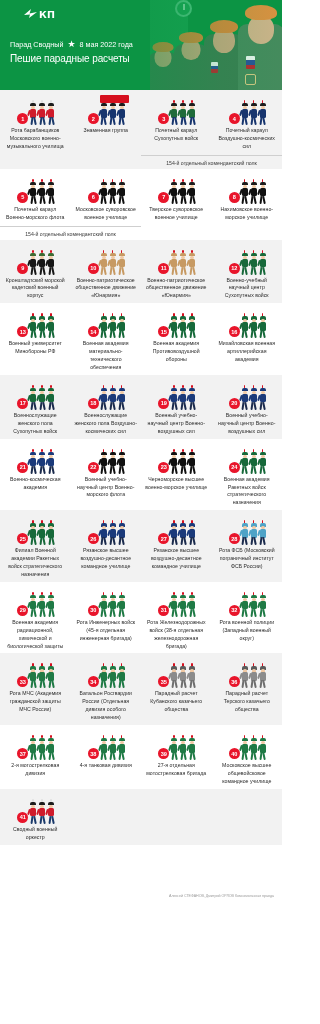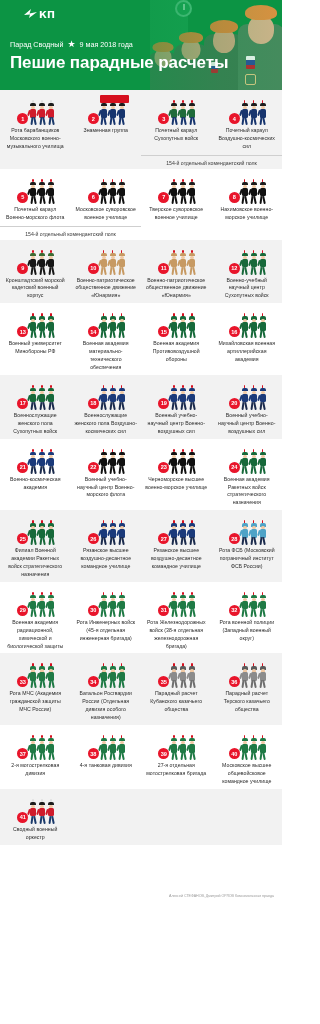--- a/index.html
+++ b/index.html
@@ -89,21 +89,21 @@
     font-family:"DejaVu Sans", sans-serif;
   }
   .kicker {
     position:absolute; left:10px; top:40px; z-index:6;
     display:flex; align-items:center; gap:4px;
     color:#ffffff; font-size:7.2px; white-space:nowrap;
   }
   .star { color:#ffffff; font-size:9px; line-height:1; }
   .title {
     position:absolute; left:10px; top:53px; z-index:6;
-    color:#ffffff; font-size:17px; font-weight:bold; letter-spacing:-0.1px;
+    color:#ffffff; font-size:10px; font-weight:normal; letter-spacing:-0.1px;
     white-space:nowrap;
   }
 
   
   .band { width:282px; padding:9px 0 3px 0; }
   .band.gray { background:#f2f2f2; }
   .band.white { background:#ffffff; }
 
   .row {
     display:flex;
@@ -213,21 +213,21 @@
       <svg width="13" height="11" viewBox="0 0 13 11">
         <path d="M0 6 L7 0 L5.5 4.5 L13 3 L5 9 L6 5.5 Z" fill="#ffffff"></path>
       </svg>
     </span>
     <span class="logo-txt">КП</span>
   </div>
 
   <div class="kicker">
     <span>Парад Сводный</span>
     <span class="star">★</span>
-    <span>9 мая 2018 года</span>
+    <span>8 мая 2022 года</span>
   </div>
   <div class="title">Пешие парадные расчеты</div>
 </div>
 
 <div id="content">
     <div class="band gray">
       <div class="row">
         <div class="cell legc0">
           <div class="pic">
             <span class="badge">1</span>

